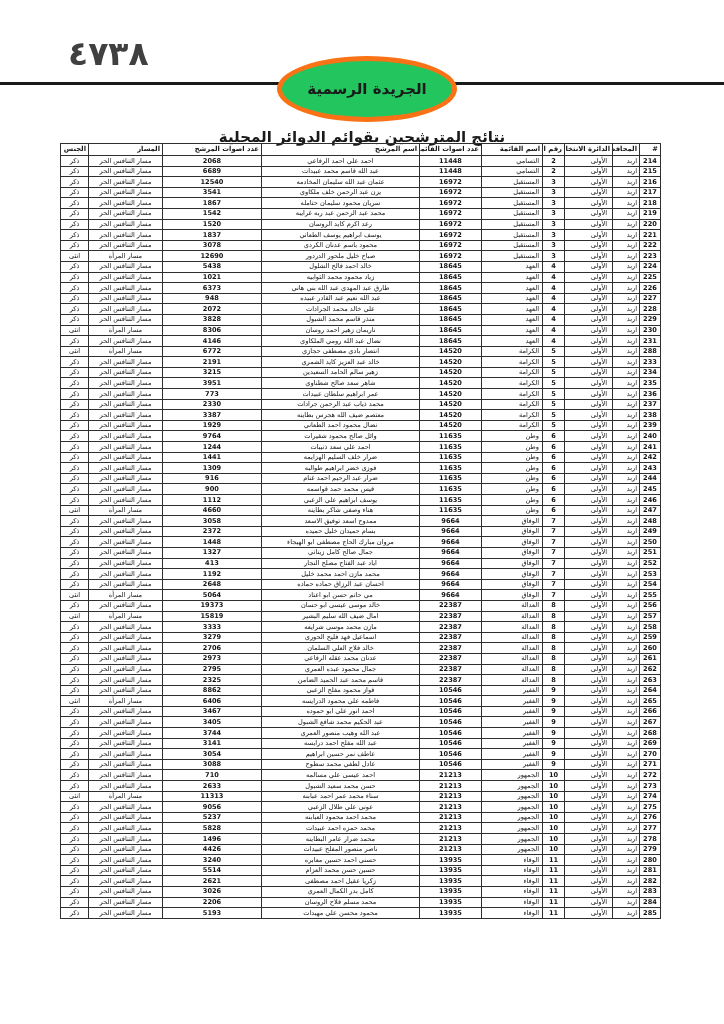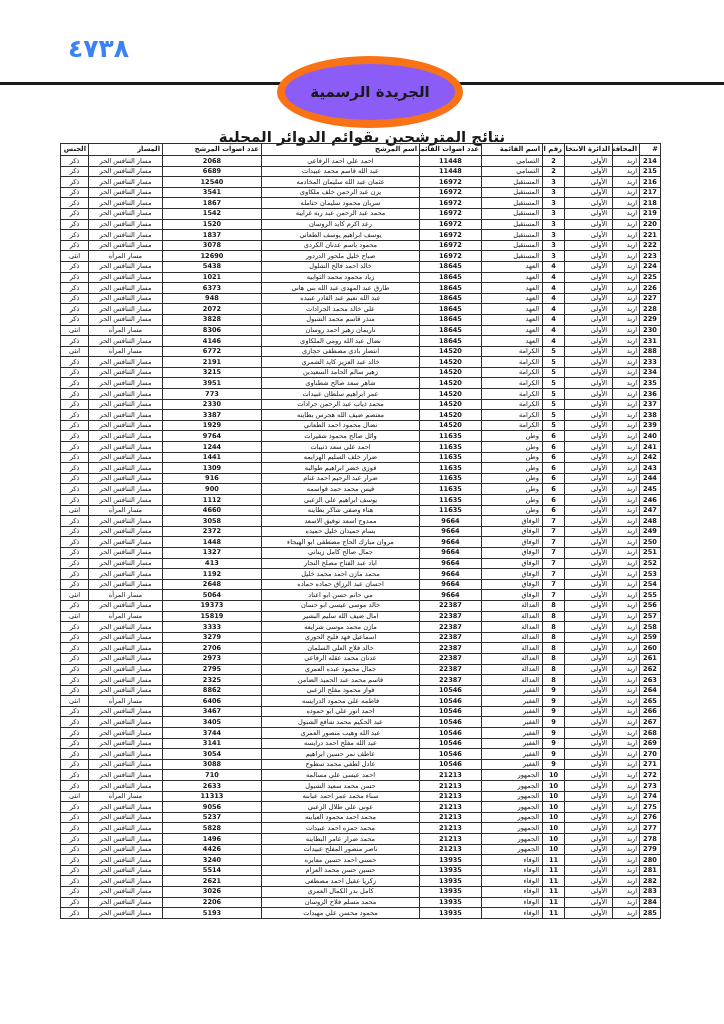--- a/index.html
+++ b/index.html
@@ -8,30 +8,30 @@
     width:724px;height:1024px;
     background:#ffffff;
     font-family:"DejaVu Sans", sans-serif;
     color:#111;
     overflow:hidden;
     margin:0 auto;
   }
   
   .page-number{
     position:absolute;top:34px;left:68px;
-    font-size:25px;font-weight:bold;letter-spacing:4px;color:#3b82f6;
+    font-size:33px;font-weight:bold;letter-spacing:4px;color:#404040;
   }
   .header-rule{
     position:absolute;top:82px;left:0;width:724px;height:3px;background:#1a1a1a;
   }
   .gazette-seal{
     position:absolute;top:56px;left:277px;
     width:170px;height:56px;
-    background:#8b5cf6;
-    border:8px solid #f97316;
+    background:#22c55e;
+    border:5px solid #f97316;
     border-radius:50%;
     display:flex;align-items:center;justify-content:center;
   }
   .gazette-seal span{font-size:15px;font-weight:bold;color:#1a1a1a;}
   .table-title{
     position:absolute;top:128px;left:0;width:724px;
     text-align:center;font-size:15px;font-weight:bold;color:#1a1a1a;
   }
   
   .results-table{

